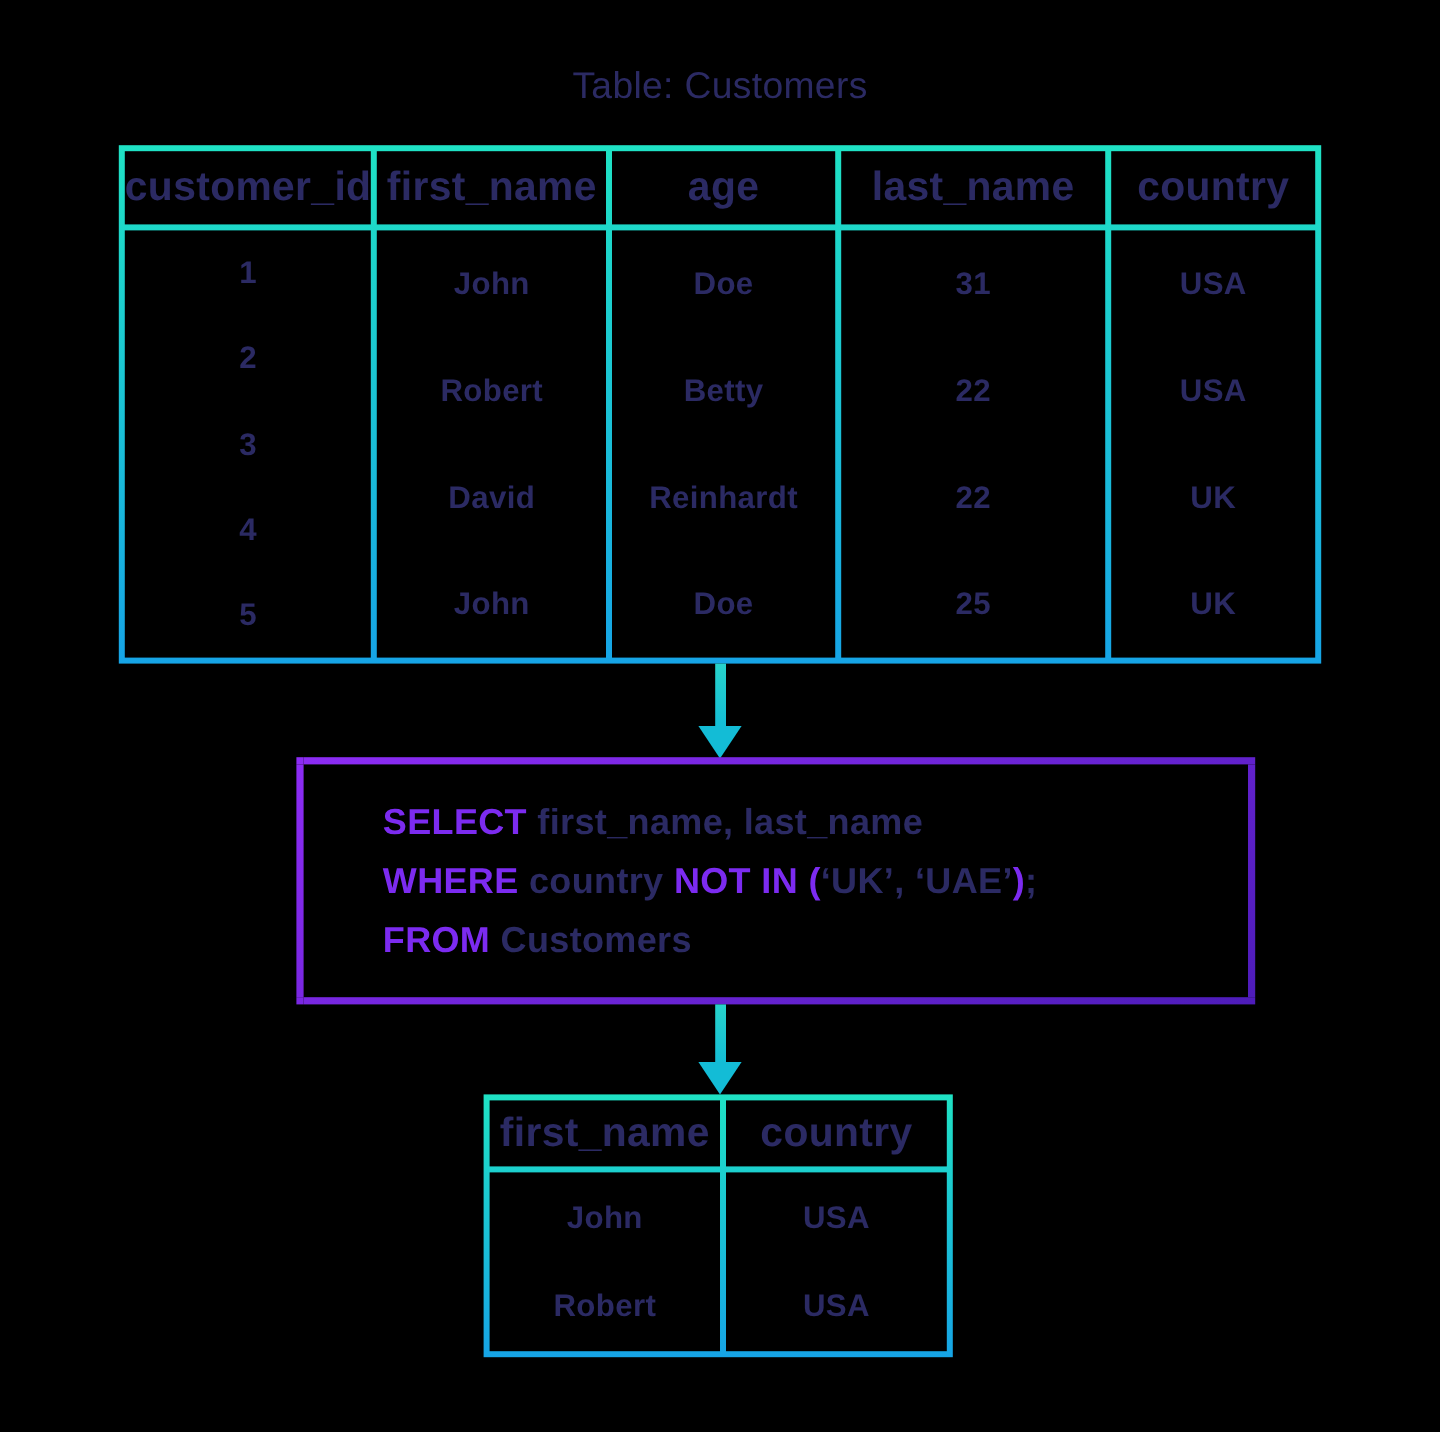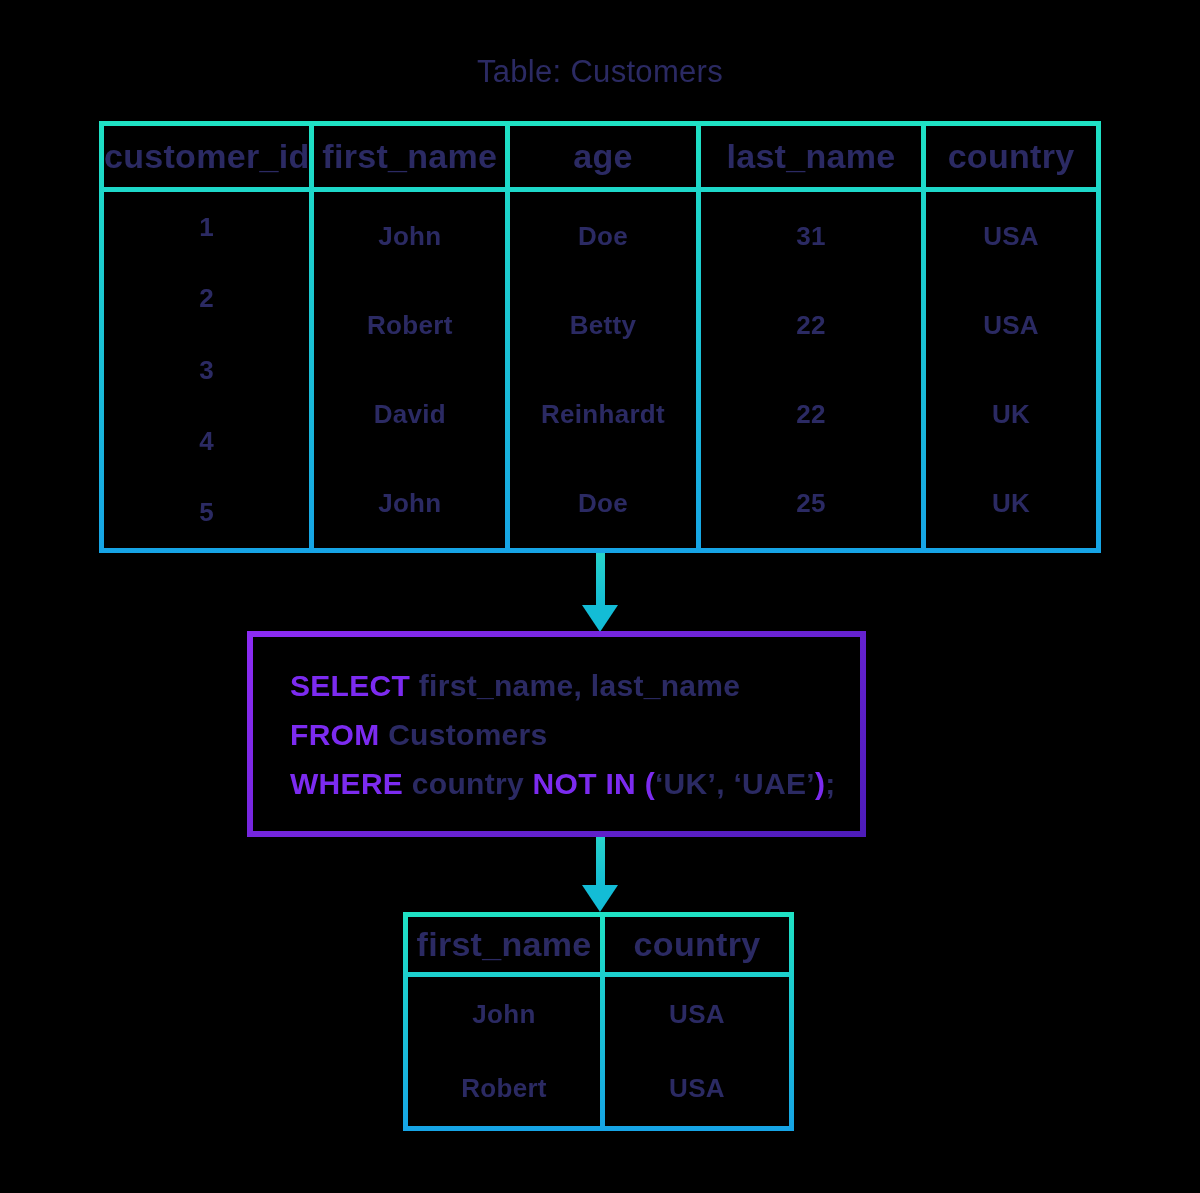--- a/index.html
+++ b/index.html
@@ -74,25 +74,25 @@
     left: 403px; top: 912px;
     width: 391px; height: 219px;
     grid-template-columns: 192fr 184fr;
     grid-template-rows: 55px 1fr;
   }
 
   
   .query-box {
     position: absolute;
     left: 247px; top: 631px;
-    width: 619px; height: 206px;
+    width: 799px; height: 206px;
     box-sizing: border-box;
     border: 6px solid #7c2bf0;
     border-image: linear-gradient(150deg, var(--purpleTop, #8c2cf4), var(--purpleBottom, #4e1cba)) 1;
-    padding: 24px 10px 0 37px;
+    padding: 24px 10px 0 66px;
   }
   .sql-line {
     white-space: pre-wrap;
     font-size: 30px;
     font-weight: 700;
     line-height: 49px;
     letter-spacing: 0.3px;
   }
 
   
@@ -156,22 +156,22 @@
     <div>UK</div>
     <div>UK</div>
   </div>
 </div>
 
 <div class="arrow-stem arrow1-stem"></div>
 <div class="arrow-head arrow1-head"></div>
 
 <div class="query-box">
   <div class="sql-line"><span class="purple">SELECT</span><span class="navy"> first_name, last_name</span></div>
+  <div class="sql-line"><span class="purple">WHERE</span><span class="navy"> country </span><span class="purple">NOT IN</span><span class="purple"> (</span><span class="navy">‘UK’, ‘UAE’</span><span class="purple">)</span><span class="navy">;</span></div>
   <div class="sql-line"><span class="purple">FROM</span><span class="navy"> Customers</span></div>
-  <div class="sql-line"><span class="purple">WHERE</span><span class="navy"> country </span><span class="purple">NOT IN</span><span class="purple"> (</span><span class="navy">‘UK’, ‘UAE’</span><span class="purple">)</span><span class="navy">;</span></div>
 </div>
 
 <div class="arrow-stem arrow2-stem"></div>
 <div class="arrow-head arrow2-head"></div>
 
 <div class="gradient-table result-table">
   <div class="cell">first_name</div>
   <div class="cell">country</div>
 
   <div class="body-col">

